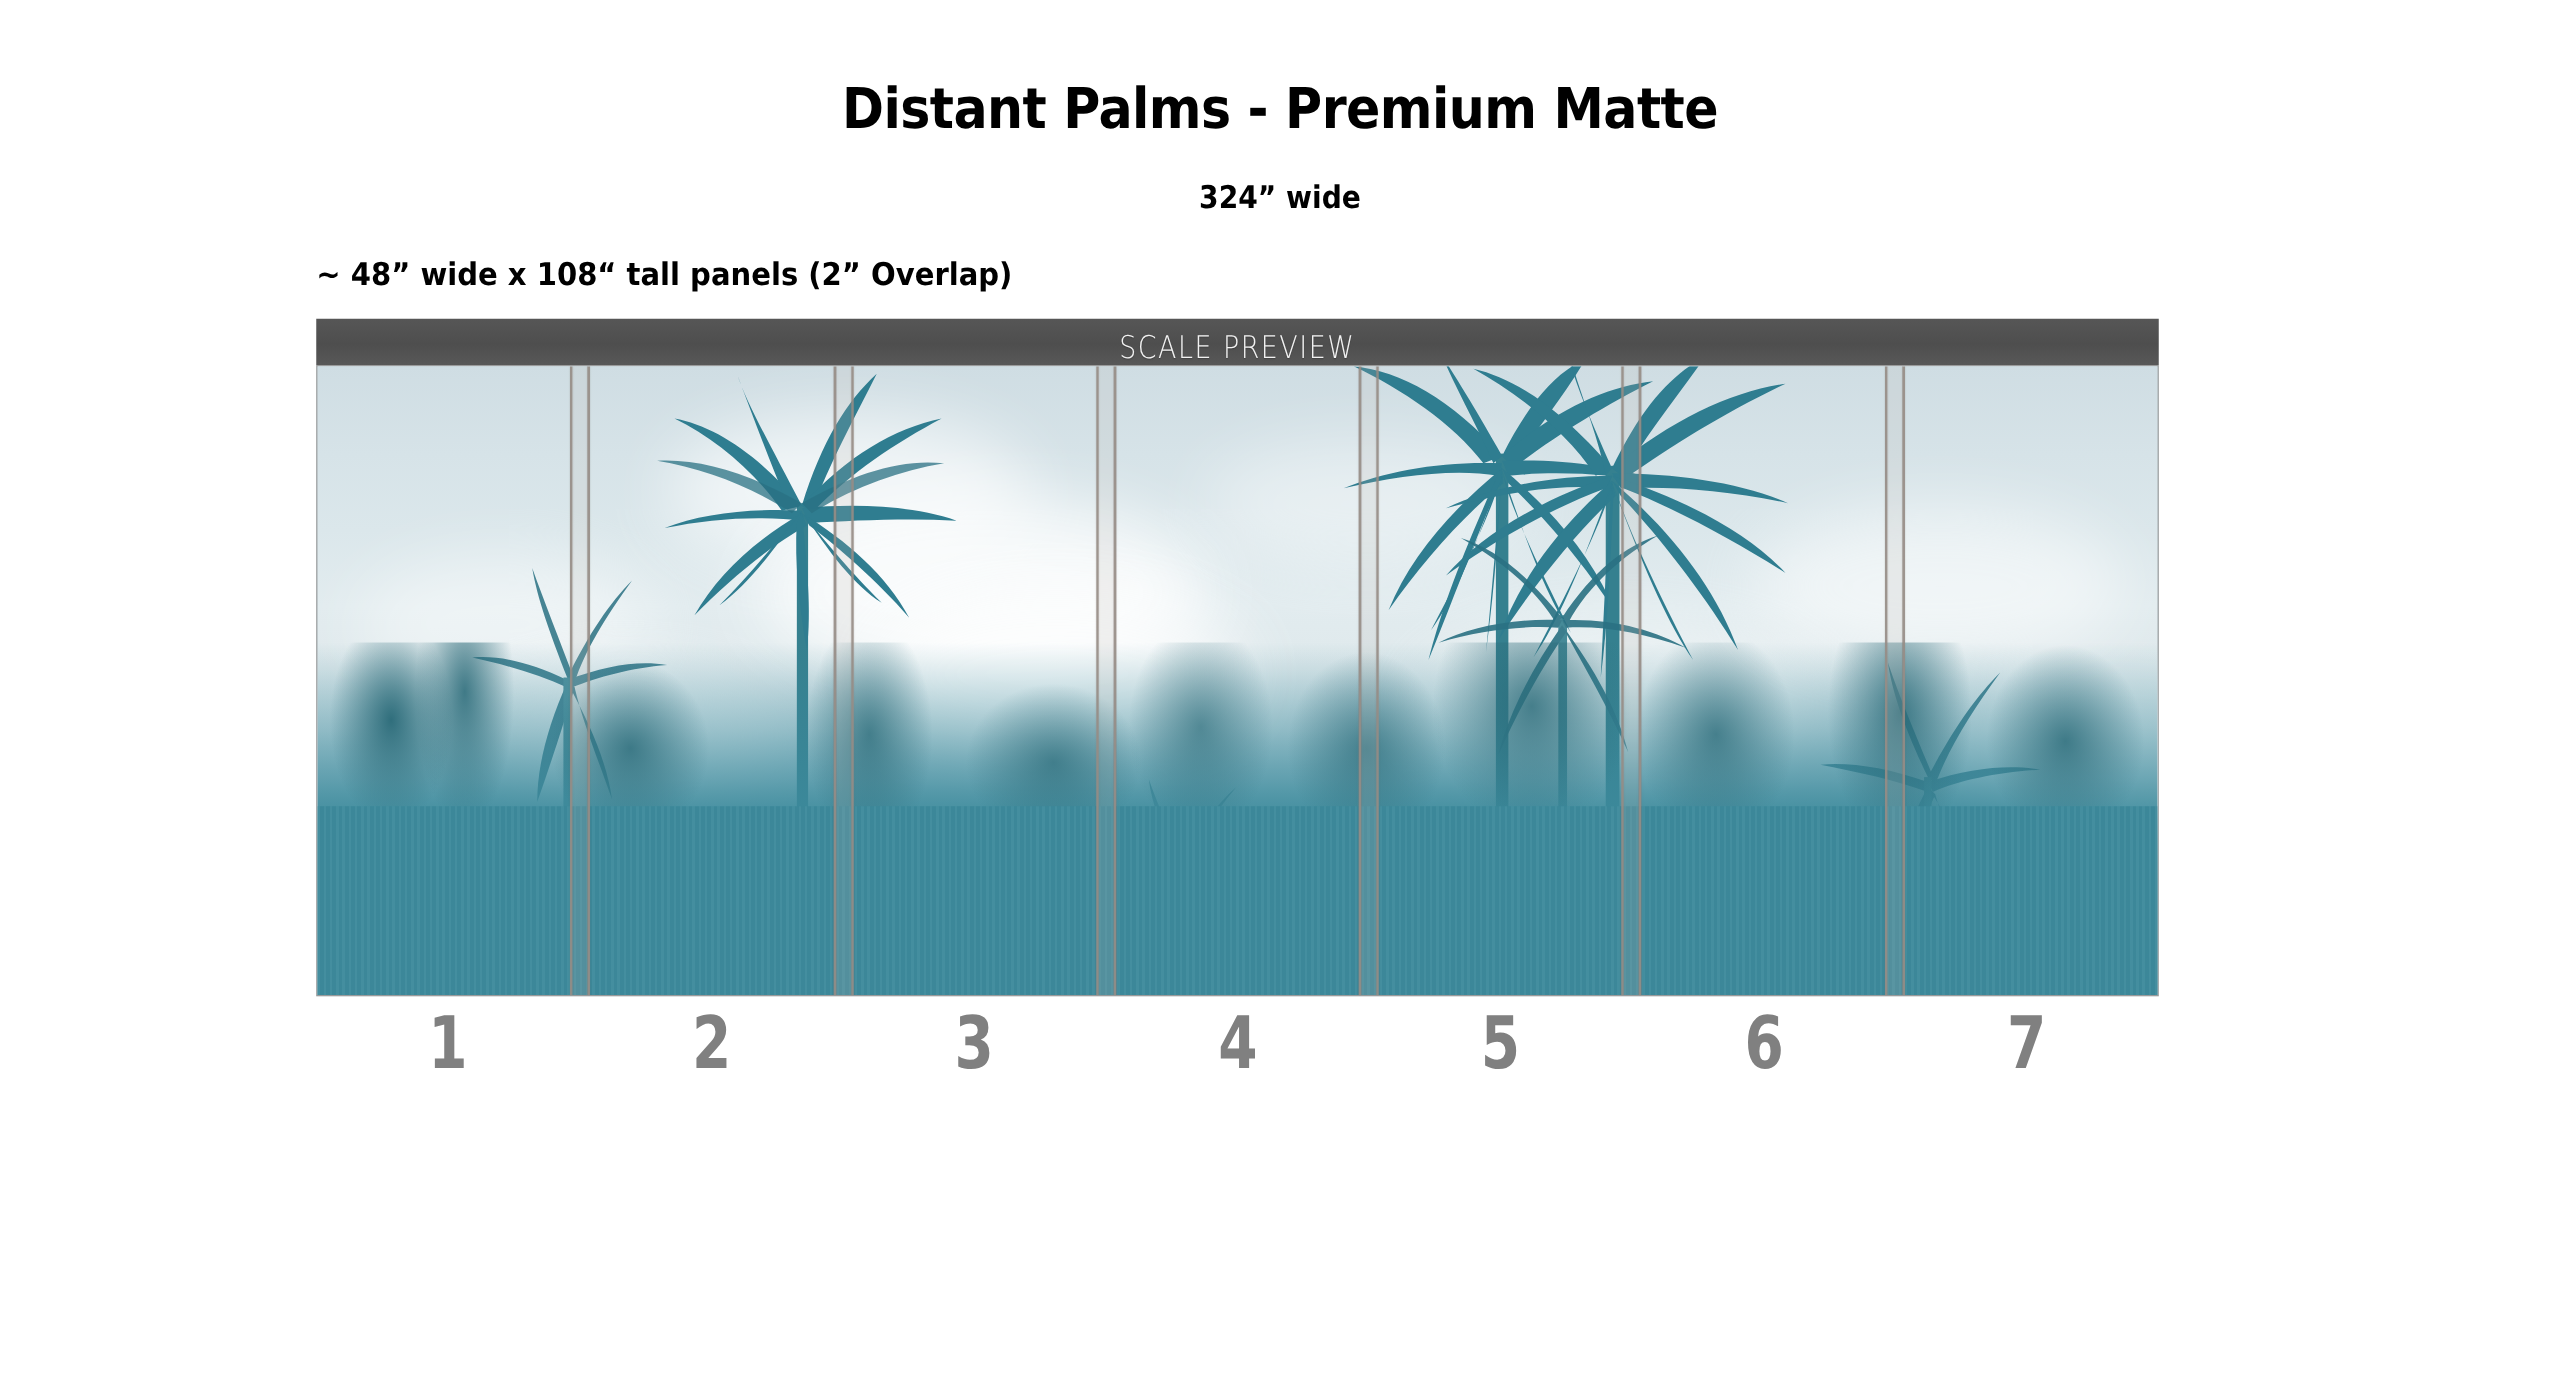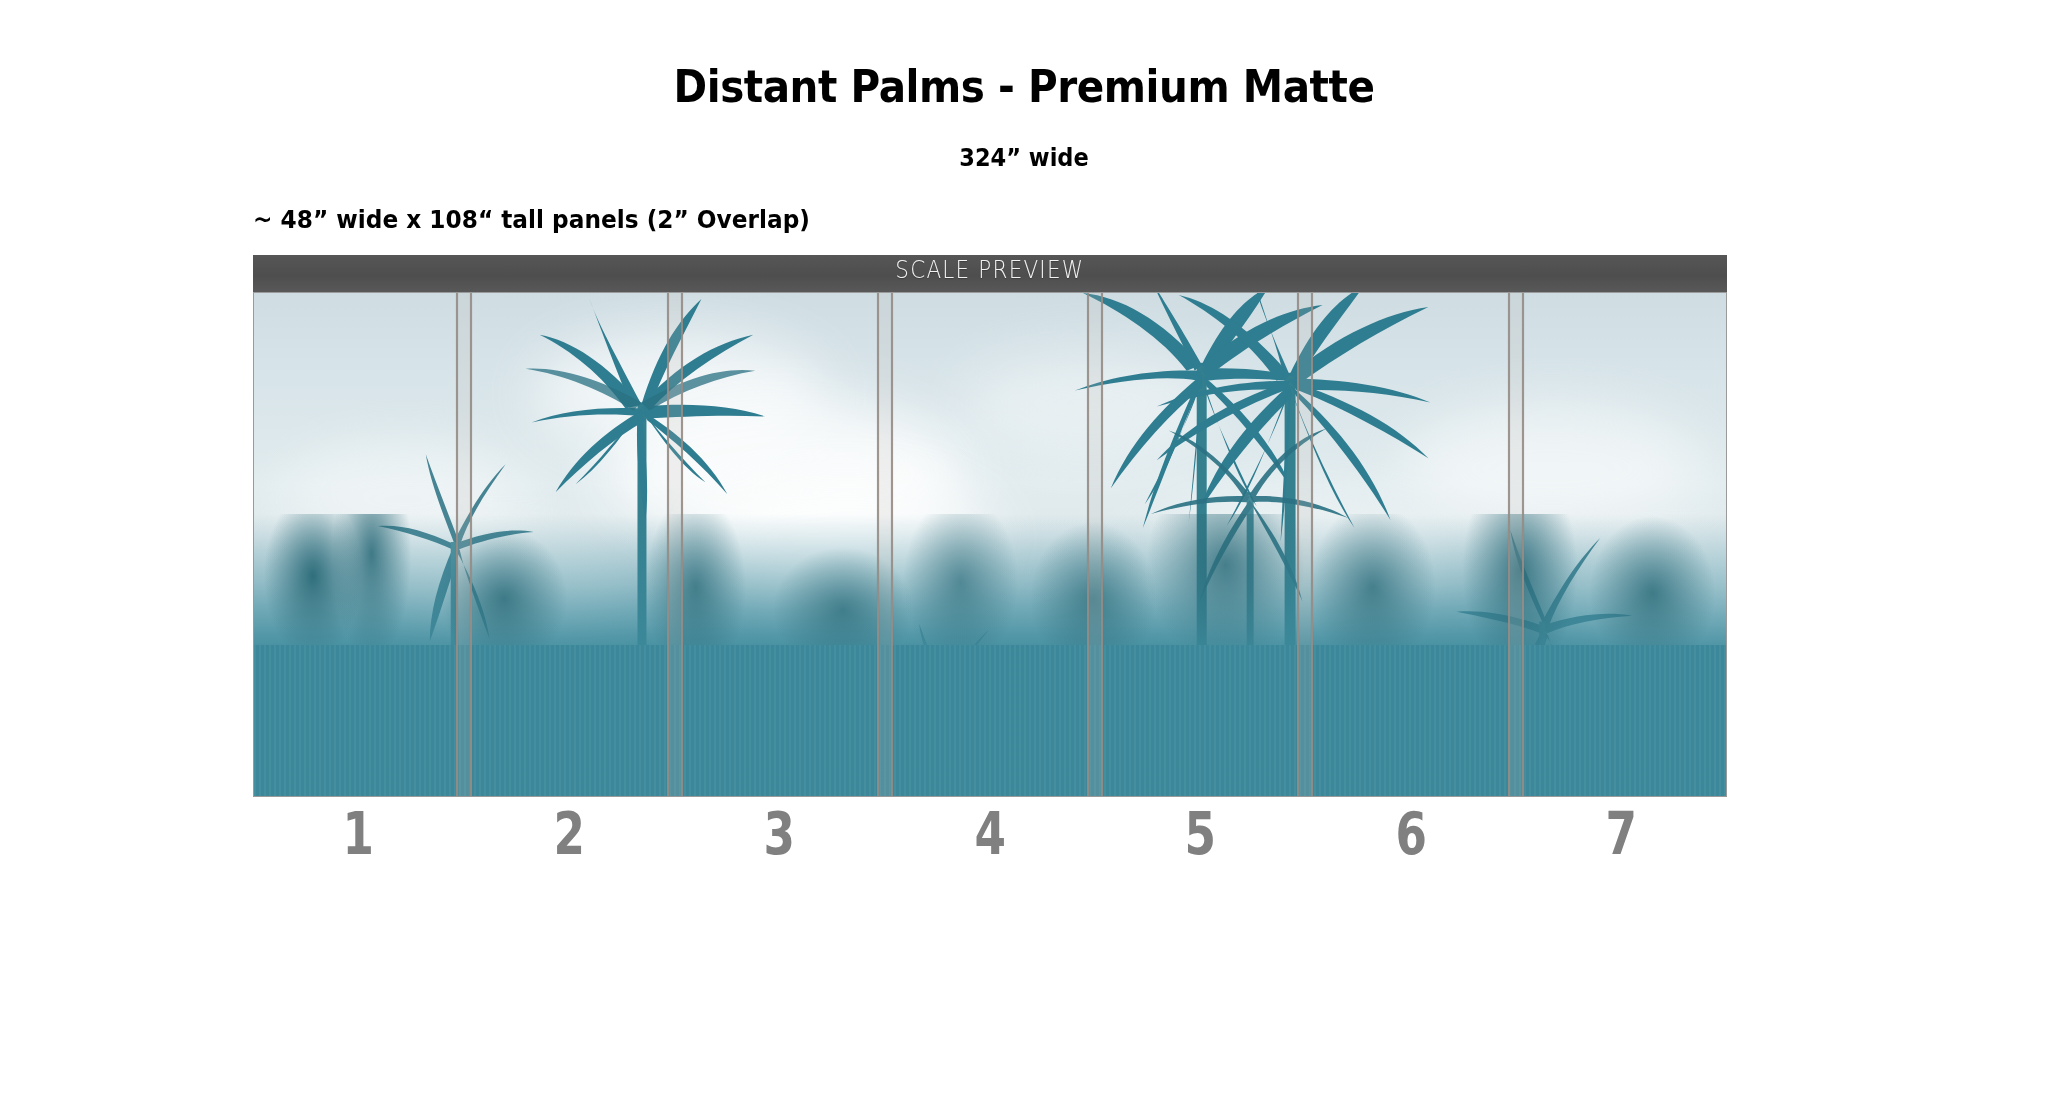--- a/index.html
+++ b/index.html
@@ -72,21 +72,21 @@
     top: 255px;
     width: 1474px;
   }
 
   .scale-bar {
     position: relative;
     width: 100%;
     height: 37px;
     background: linear-gradient(180deg, #565656 0%, #4e4e4e 55%, #585858 100%);
     display: flex;
-    align-items: flex-start;
+    align-items: flex-end;
     justify-content: center;
   }
   .scale-bar-label {
     color: #f2f2f2;
     font-size: 25px;
     font-weight: 300;
     letter-spacing: 1.4px;
     font-family: "DejaVu Sans", "Liberation Sans", sans-serif;
     transform: scaleX(0.86);
     white-space: nowrap;

